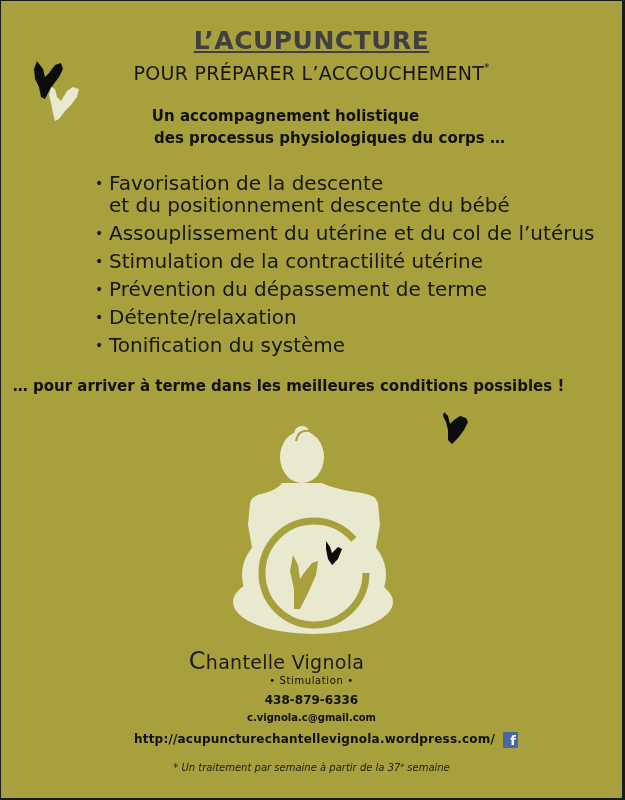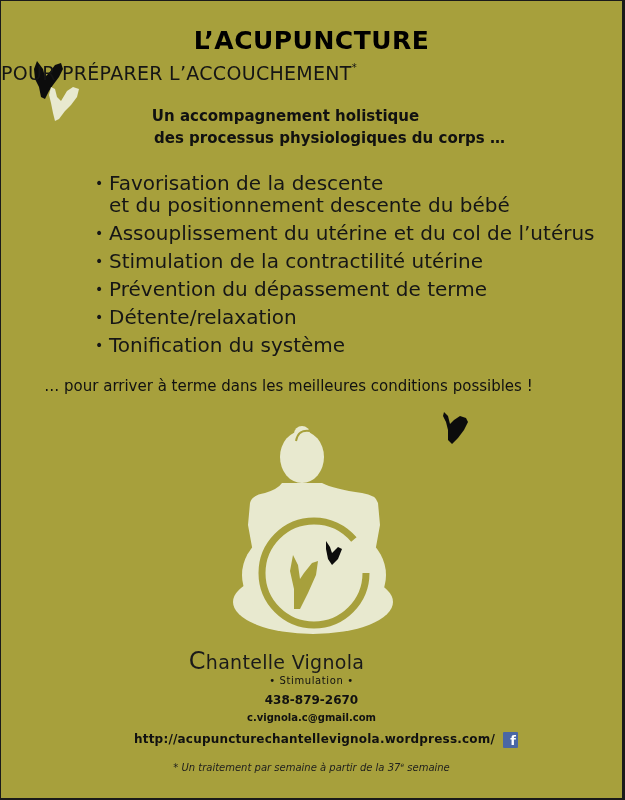--- a/index.html
+++ b/index.html
@@ -5,42 +5,42 @@
   html, body { margin: 0; padding: 0; }
   body { width: 625px; height: 800px; overflow: hidden; background: #1a1a1a; }
   .page {
     position: absolute; left: 1px; top: 1px; width: 621px; height: 797px;
     background: #a7a03c; overflow: hidden;
     font-family: "DejaVu Sans", "Liberation Sans", sans-serif; color: #111;
   }
   .abs { position: absolute; }
   .title {
     left: 0; width: 621px; top: 25px; text-align: center;
-    font-size: 25px; font-weight: bold; letter-spacing: 0.5px; color: #000000;
+    font-size: 25px; font-weight: bold; letter-spacing: 0.5px; color: #404040; text-decoration: underline;
   }
   .subtitle {
-    left: 0; width: 621px; top: 61px; 
+    left: 0; width: 621px; top: 61px; text-align: center;
     font-size: 19px; color: #151515; letter-spacing: 0.3px;
   }
   .subtitle sup { font-size: 10px; position: relative; top: -2px; }
   .intro {
     left: 0; width: 621px; top: 104px; text-align: center;
     font-size: 15px; font-weight: bold; line-height: 22px;
   }
   .intro .l2 { padding-left: 36px; display: block; }
   .intro .l1 { padding-left: 0; display: block; margin-left: -52px;}
   ul.benefits {
     list-style: none; margin: 0; padding: 0; left: 94px; top: 171px;
     font-size: 20px; color: #161616;
   }
   ul.benefits li { position: relative; padding-left: 14px; line-height: 22px; margin-bottom: 6px; }
   ul.benefits li::before { content: "•"; position: absolute; left: 0; top: 0; font-size: 14px; }
   .conclusion {
     left: 0; width: 575px; top: 376px; text-align: center;
-    font-size: 15px; font-weight: normal;
+    font-size: 15px; font-weight: bold;
   }
   .name {
     left: 0; width: 551px; top: 646px; text-align: center;
     font-size: 19px; color: #1a1a1a; letter-spacing: 0.3px;
   }
   .name .cap { font-size: 24px; }
   .role {
     left: 0; width: 621px; top: 674px; text-align: center; font-size: 10px; letter-spacing: 0.6px;
   }
   .phone { left: 0; width: 621px; top: 692px; text-align: center; font-size: 12px; font-weight: bold; }
@@ -96,19 +96,19 @@
       <ellipse cx="94" cy="150" rx="72" ry="54"></ellipse>
     </g>
     <path d="M90,6 Q78,4 76,16" stroke="#a7a03c" stroke-width="2" fill="none"></path>
     <circle cx="94" cy="148" r="52" fill="none" stroke="#a7a03c" stroke-width="7" stroke-dasharray="290 40"></circle>
     <path d="M73,130 L78,140 L80,154 L84,148 L92,138 L98,136 L96,150 L88,168 L80,184 L74,184 L74,164 L70,146 Z" fill="#a7a03c"></path>
     <path d="M106,116 L110,122 L112,128 L118,122 L122,124 L118,134 L112,140 L108,134 L106,124 Z" fill="#0c0c0c"></path>
   </svg>
 
   <div class="abs name"><span class="cap">C</span><span>hantelle Vignola</span></div>
   <div class="abs role">•  Stimulation  •</div>
-  <div class="abs phone">438-879-2670</div>
+  <div class="abs phone">438-879-6336</div>
   <div class="abs email">c.vignola.c@gmail.com</div>
   <div class="abs website">http://acupuncturechantellevignola.wordpress.com/</div>
   <div class="abs fb">f</div>
 
   <div class="abs footnote"><span>* Un traitement par semaine à partir de la 37</span><sup>e</sup><span> semaine</span></div>
 </div>
 
 </body></html>

